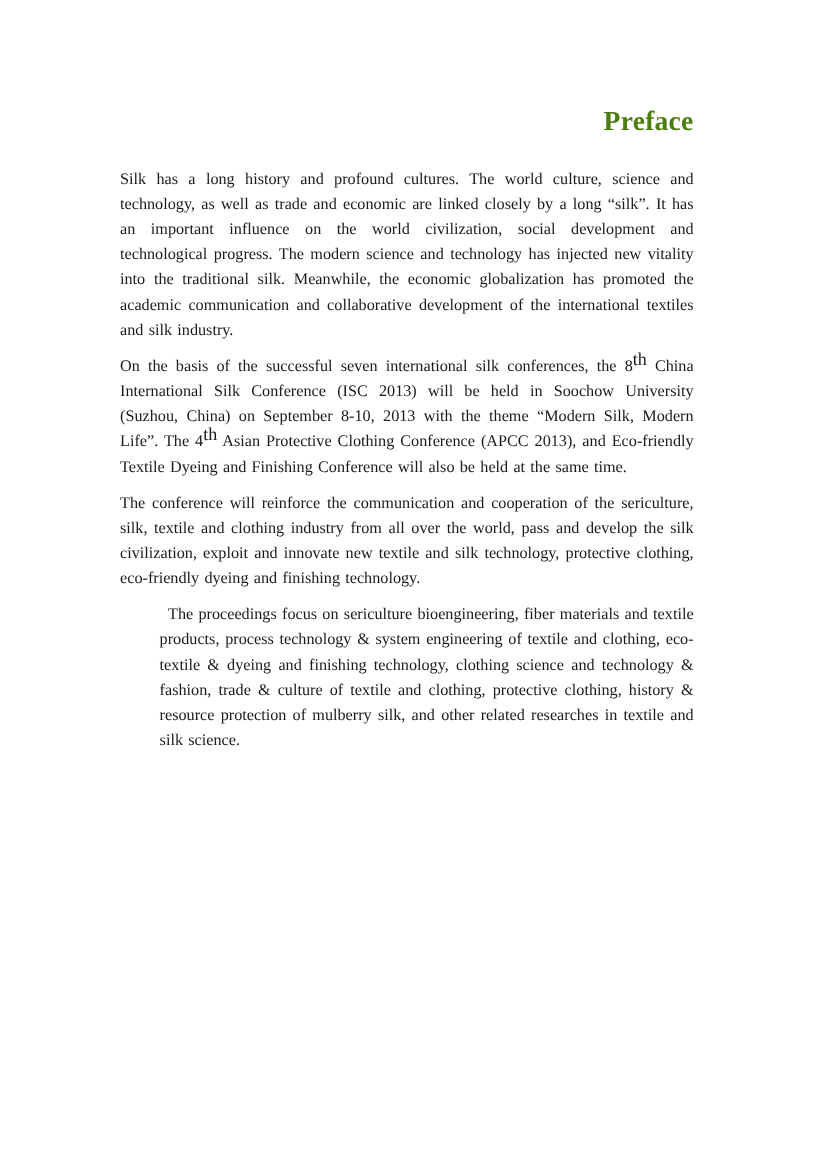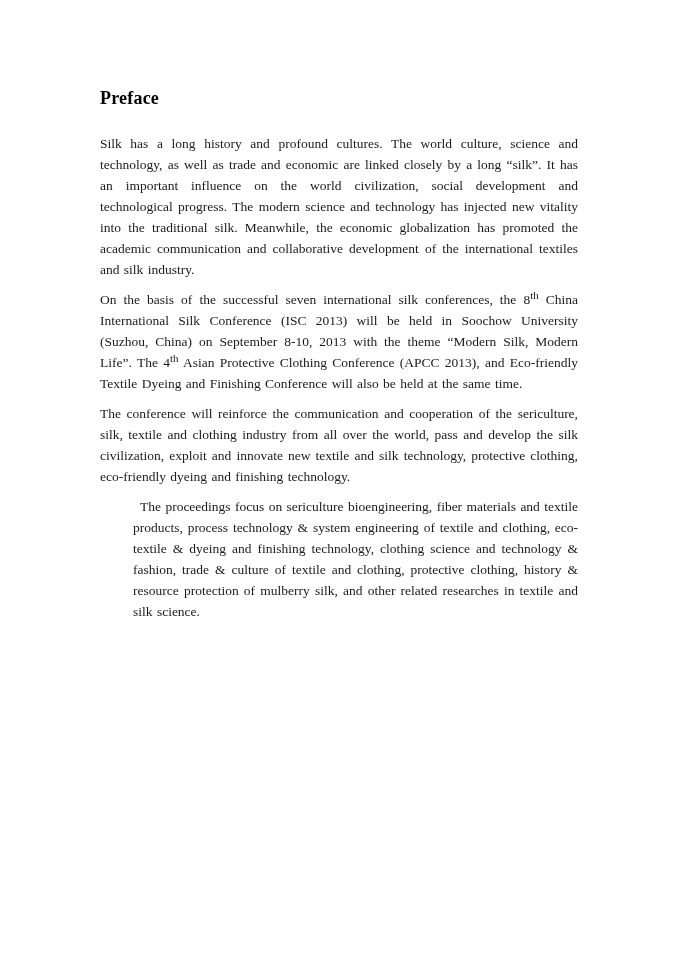--- a/index.html
+++ b/index.html
@@ -16,40 +16,40 @@
     color: #1a1a1a;
     overflow: hidden;
   }
   .content {
     position: absolute;
     left: 100px;
     top: 88px;
     width: 478px;
   }
   .doc-title {
-    font-size: 18px;
+    font-size: 23px;
     font-weight: bold;
-    text-align: left;
+    text-align: right;
     margin: 0 0 24px 0;
-    color: #000000;
+    color: #4d7c0f;
     letter-spacing: 0.2px;
   }
   .para {
     font-size: 13.5px;
     line-height: 21px;
     text-align: justify;
     margin: 0 0 9px 0;
     word-spacing: 1px;
   }
   .para.indent {
     text-indent: 7px;
     margin-left: 33px;
   }
   .para sup {
-    font-size: 11px;
+    font-size: 15px;
     line-height: 0;
     vertical-align: super;
     margin-top: 44px;
   }
 </style>
 </head>
 <body>
 
 <div class="page">
   <div class="content">

